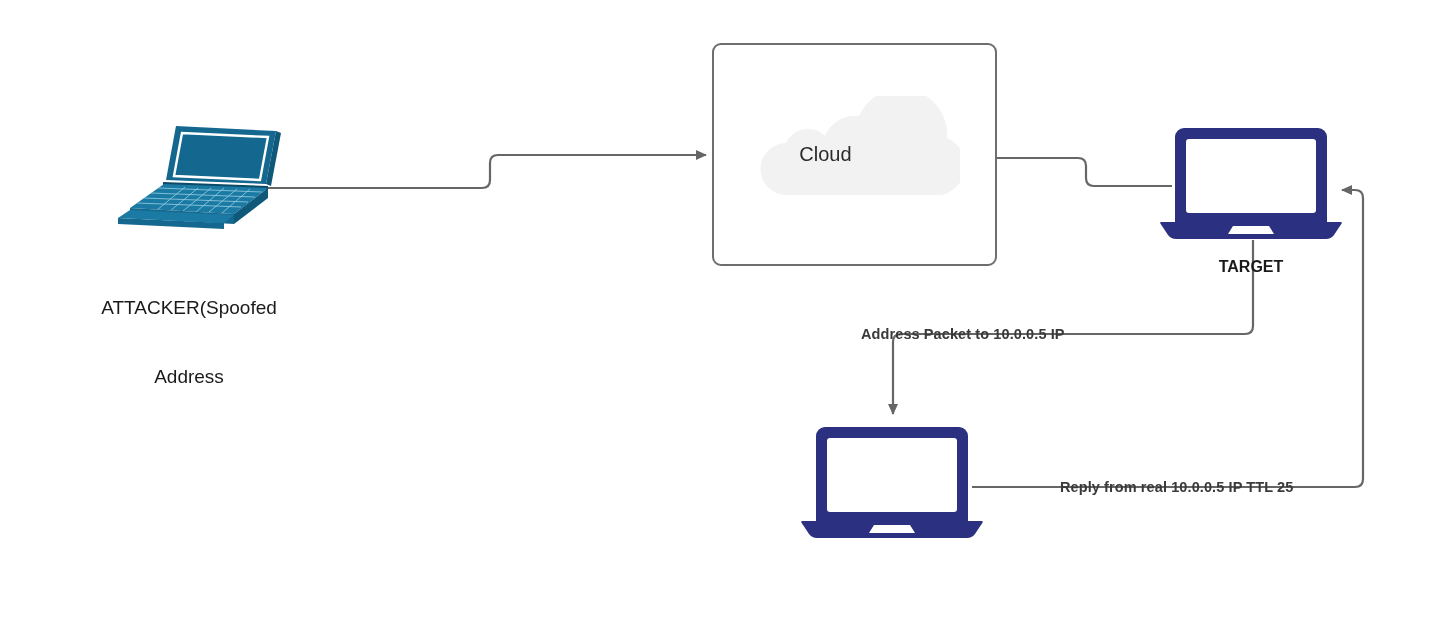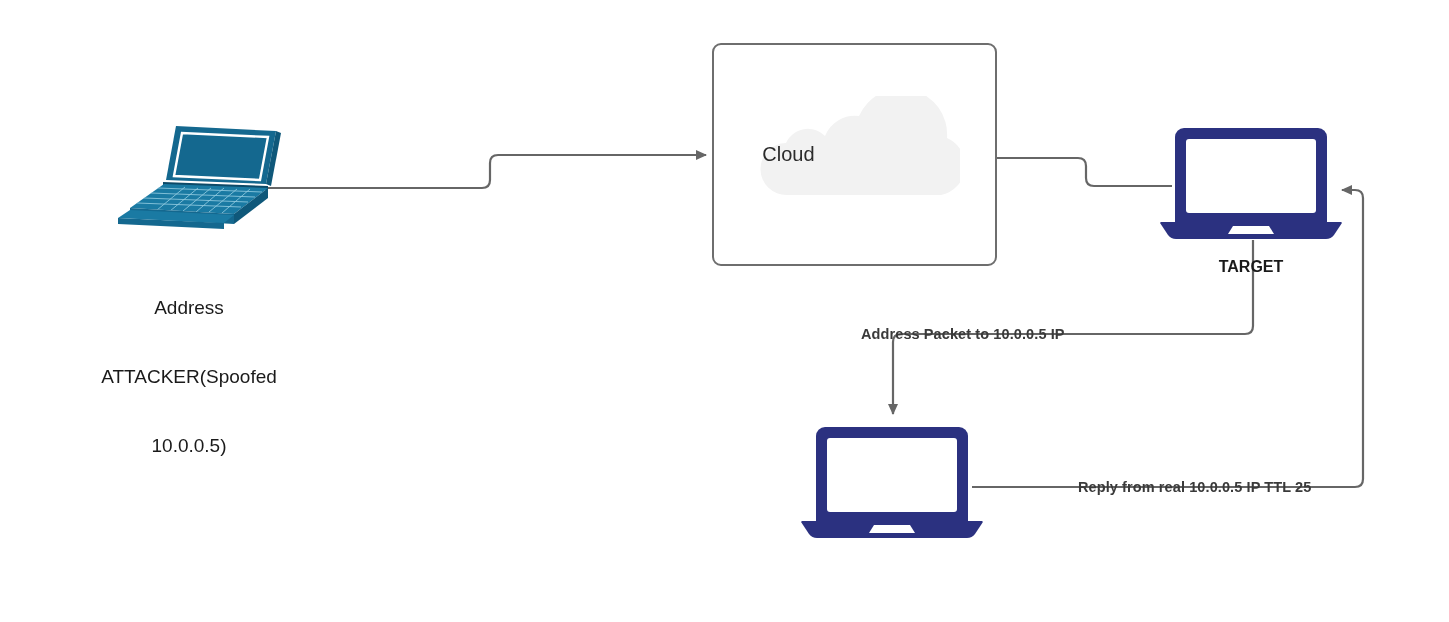--- a/index.html
+++ b/index.html
@@ -132,39 +132,38 @@
     </g>
 
     <polygon points="22,86 126,92 126,102 22,96" fill="#14688f"></polygon>
     <polygon points="126,92 160,66 160,76 126,102" fill="#0f587a"></polygon>
 
     <polygon points="10,96 116,101 116,107 10,102" fill="#14688f"></polygon>
     <polygon points="10,96 22,88 126,93 116,101" fill="#1a7aa3"></polygon>
   </svg>
 
   <div class="node-label" style="left:64px; top:250px; width:250px;">
+    <div>ATTACKER(Spoofed</div>
     <div>Address</div>
-    <div>ATTACKER(Spoofed</div>
-    <div>10.0.0.5)</div>
   </div>
 
   <div class="cloud-box" style="left:712px; top:43px; width:285px; height:223px;">
   </div>
 
   <svg class="cloud-shape" style="left:755px; top:96px;" width="205" height="116" viewBox="0 0 205 116" xmlns="http://www.w3.org/2000/svg">
     <path d="M70,40
              a32,32 0 0 1 34,-20
              a46,46 0 0 1 88,22
              a30,30 0 0 1 -6,57
              L32,99
              a26,26 0 0 1 -1,-52
              a24,24 0 0 1 39,-7 z" fill="#f2f2f2"></path>
   </svg>
 
-  <div class="cloud-text" style="left:675px; top:143px; width:227px;">Cloud</div>
+  <div class="cloud-text" style="left:712px; top:143px; width:227px;">Cloud</div>
 
   <svg class="flat-laptop" style="left:1153px; top:126px;" width="196" height="120" viewBox="0 0 196 120" xmlns="http://www.w3.org/2000/svg">
 
     <path d="M22,11 a9,9 0 0 1 9,-9 L165,2 a9,9 0 0 1 9,9 L174,96 L22,96 Z" fill="#2b3180"></path>
 
     <rect x="33" y="13" width="130" height="74" rx="3" fill="#ffffff"></rect>
 
     <path d="M8,96 L188,96 a1,1 0 0 1 0.6,1.4 L181,109 a10,10 0 0 1 -8,4 L23,113 a10,10 0 0 1 -8,-4 L7.4,97.4 A1,1 0 0 1 8,96 Z" fill="#2b3180"></path>
 
     <path d="M80,100 L116,100 L121,108 L75,108 Z" fill="#ffffff"></path>
@@ -176,15 +175,15 @@
     <path d="M22,11 a9,9 0 0 1 9,-9 L165,2 a9,9 0 0 1 9,9 L174,96 L22,96 Z" fill="#2b3180"></path>
     <rect x="33" y="13" width="130" height="74" rx="3" fill="#ffffff"></rect>
     <path d="M8,96 L188,96 a1,1 0 0 1 0.6,1.4 L181,109 a10,10 0 0 1 -8,4 L23,113 a10,10 0 0 1 -8,-4 L7.4,97.4 A1,1 0 0 1 8,96 Z" fill="#2b3180"></path>
     <path d="M80,100 L116,100 L121,108 L75,108 Z" fill="#ffffff"></path>
   </svg>
 
 
 
   <div class="edge-label" style="left:861px; top:326px;">Address Packet to 10.0.0.5 IP</div>
 
-  <div class="edge-label" style="left:1060px; top:479px;margin-left:18px;">Reply from real 10.0.0.5 IP TTL 25</div>
+  <div class="edge-label" style="left:1060px; top:479px;">Reply from real 10.0.0.5 IP TTL 25</div>
 
 </div>
 
 </body></html>

